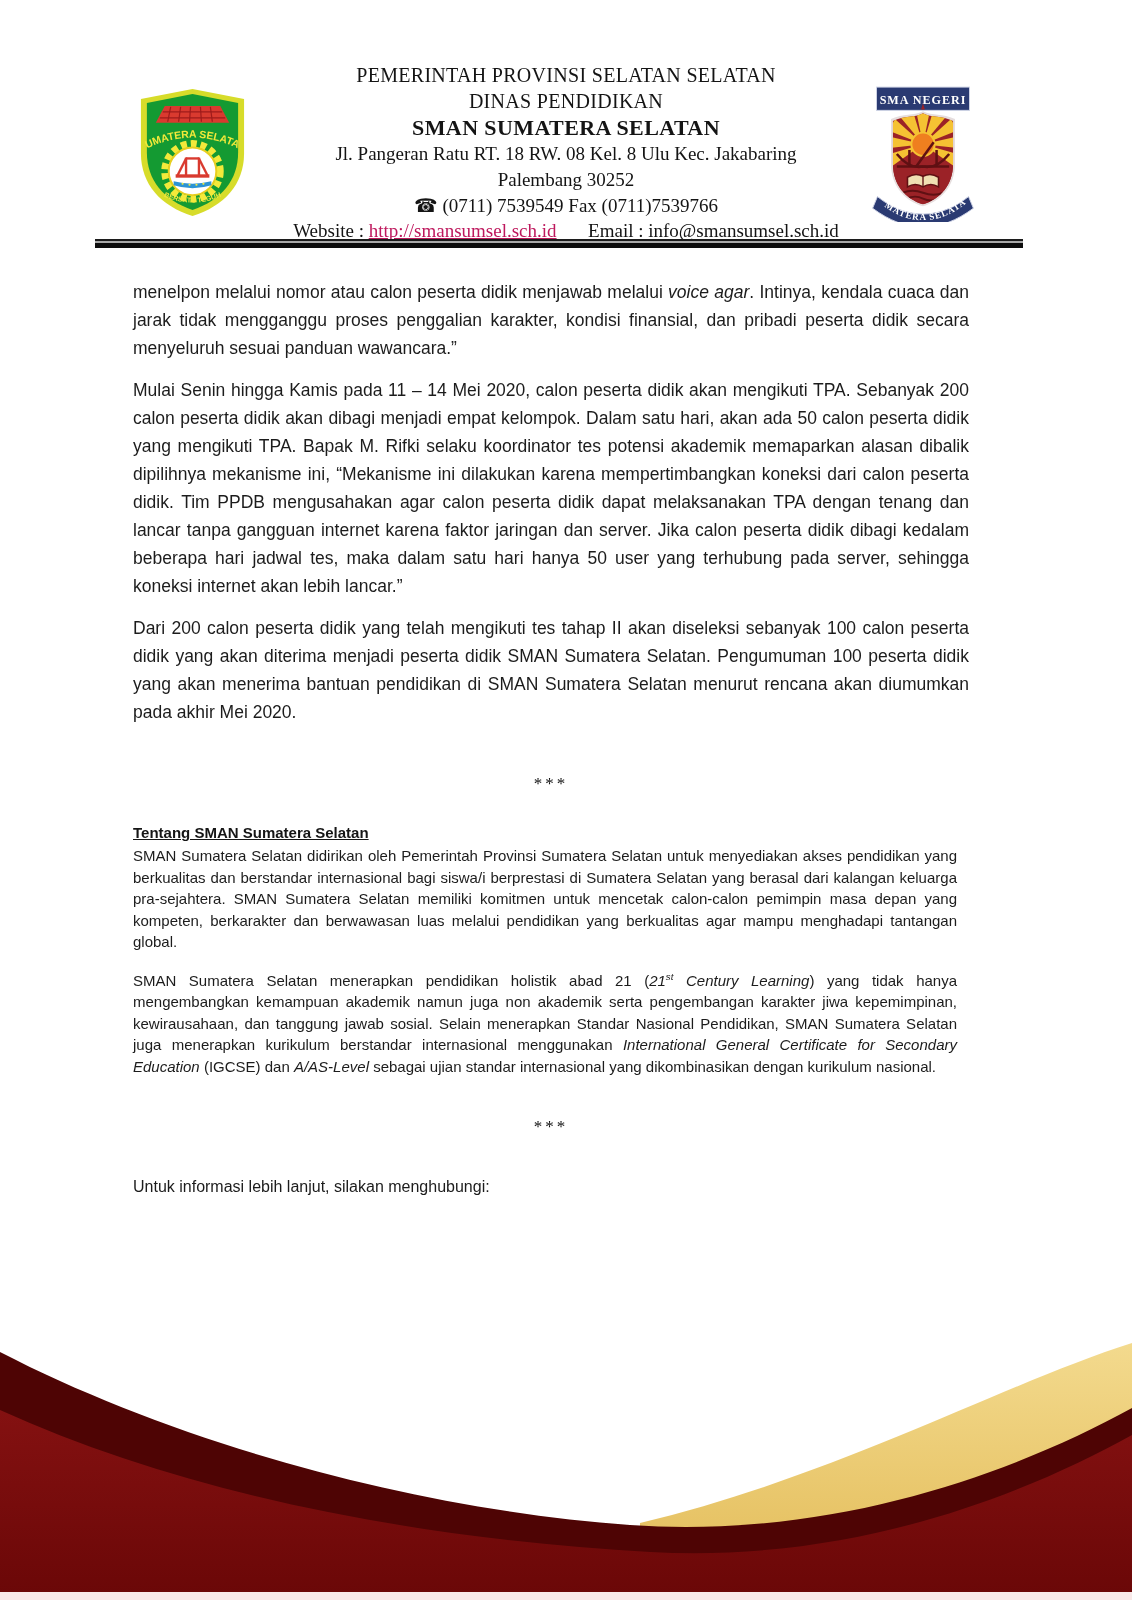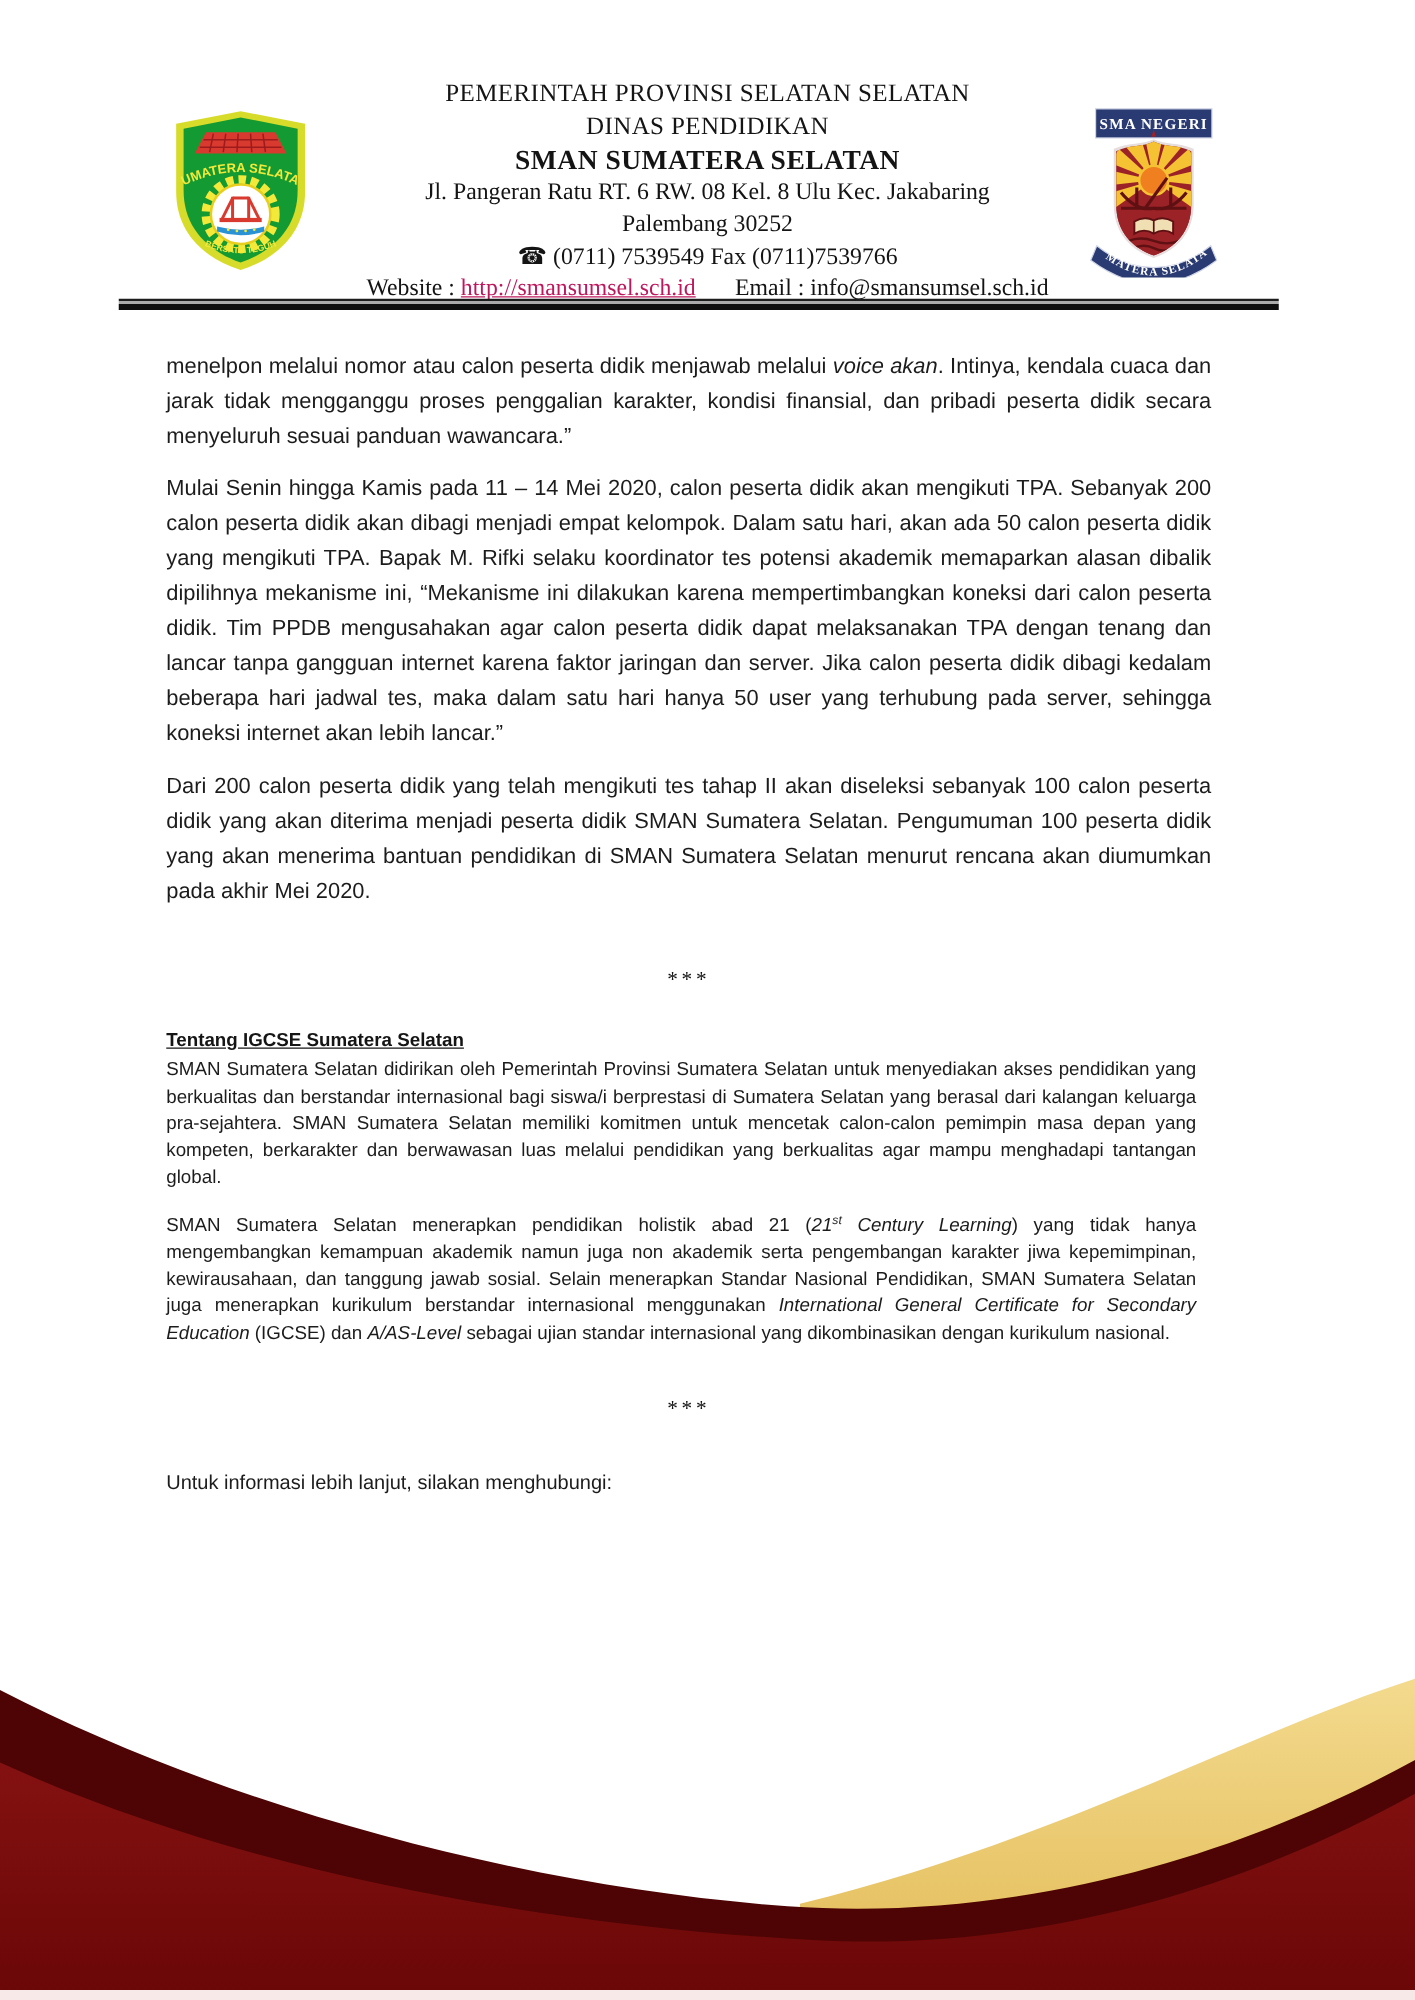--- a/index.html
+++ b/index.html
@@ -75,21 +75,21 @@
 </style>
 </head>
 <body>
 
 <div class="page">
 
   <div class="letterhead">
     <div class="lh-line">PEMERINTAH PROVINSI SELATAN SELATAN</div>
     <div class="lh-line">DINAS PENDIDIKAN</div>
     <div class="lh-school">SMAN SUMATERA SELATAN</div>
-    <div class="lh-addr">Jl. Pangeran Ratu RT. 6 RW. 08 Kel. 8 Ulu Kec. Jakabaring</div>
+    <div class="lh-addr">Jl. Pangeran Ratu RT. 18 RW. 08 Kel. 8 Ulu Kec. Jakabaring</div>
     <div class="lh-addr">Palembang 30252</div>
     <div class="lh-phone">
       <span class="phone-glyph">☎</span>
       <span>(0711) 7539549 Fax (0711)7539766</span>
     </div>
     <div class="lh-web">
       <span>Website :</span>
       <a href="#">http://smansumsel.sch.id</a>
       <span class="gap"></span>
       <span>Email :</span>
@@ -191,27 +191,27 @@
       <path id="arcR" d="M22,124 C 50,146 80,146 108,124" fill="none"></path>
       <text font-family="Liberation Serif, serif" font-size="9.5" font-weight="bold" letter-spacing="1" fill="#ffffff">
         <textPath href="#arcR" startOffset="50%" text-anchor="middle">SUMATERA SELATAN</textPath>
       </text>
     </svg>
   </div>
 
   <div class="rule"></div>
 
   <div class="content">
-    <p class="body-par"><span>menelpon melalui nomor atau calon peserta didik menjawab melalui </span><span style="font-style: italic;">voice akan</span><span>. Intinya, kendala cuaca dan jarak tidak mengganggu proses penggalian karakter, kondisi finansial, dan pribadi peserta didik secara menyeluruh sesuai panduan wawancara.”</span></p>
+    <p class="body-par"><span>menelpon melalui nomor atau calon peserta didik menjawab melalui </span><span style="font-style: italic;">voice agar</span><span>. Intinya, kendala cuaca dan jarak tidak mengganggu proses penggalian karakter, kondisi finansial, dan pribadi peserta didik secara menyeluruh sesuai panduan wawancara.”</span></p>
     <p class="body-par"><span>Mulai Senin hingga Kamis pada 11 – 14 Mei 2020, calon peserta didik akan mengikuti TPA. Sebanyak 200 calon peserta didik akan dibagi menjadi empat kelompok. Dalam satu hari, akan ada 50 calon peserta didik yang mengikuti TPA. Bapak M. Rifki selaku koordinator tes potensi akademik memaparkan alasan dibalik dipilihnya mekanisme ini, “Mekanisme ini dilakukan karena mempertimbangkan koneksi dari calon peserta didik. Tim PPDB mengusahakan agar calon peserta didik dapat melaksanakan TPA dengan tenang dan lancar tanpa gangguan internet karena faktor jaringan dan server. Jika calon peserta didik dibagi kedalam beberapa hari jadwal tes, maka dalam satu hari hanya 50 user yang terhubung pada server, sehingga koneksi internet akan lebih lancar.”</span></p>
     <p class="body-par"><span>Dari 200 calon peserta didik yang telah mengikuti tes tahap II akan diseleksi sebanyak 100 calon peserta didik yang akan diterima menjadi peserta didik SMAN Sumatera Selatan. Pengumuman 100 peserta didik yang akan menerima bantuan pendidikan di SMAN Sumatera Selatan menurut rencana akan diumumkan pada akhir Mei 2020.</span></p>
 
     <div class="stars stars-1">***</div>
 
-    <div class="about-heading">Tentang IGCSE Sumatera Selatan</div>
+    <div class="about-heading">Tentang SMAN Sumatera Selatan</div>
     <p class="about-par"><span>SMAN Sumatera Selatan didirikan oleh Pemerintah Provinsi Sumatera Selatan untuk menyediakan akses pendidikan yang berkualitas dan berstandar internasional bagi siswa/i berprestasi di Sumatera Selatan yang berasal dari kalangan keluarga pra-sejahtera. SMAN Sumatera Selatan memiliki komitmen untuk mencetak calon-calon pemimpin masa depan yang kompeten, berkarakter dan berwawasan luas melalui pendidikan yang berkualitas agar mampu menghadapi tantangan global.</span></p>
     <p class="about-par"><span>SMAN Sumatera Selatan menerapkan pendidikan holistik abad 21 (</span><span style="font-style: italic;">21</span><sup style="font-style: italic;">st</sup><span style="font-style: italic;"> Century Learning</span><span>) yang tidak hanya mengembangkan kemampuan akademik namun juga non akademik serta pengembangan karakter jiwa kepemimpinan, kewirausahaan, dan tanggung jawab sosial. Selain menerapkan Standar Nasional Pendidikan, SMAN Sumatera Selatan juga menerapkan kurikulum berstandar internasional menggunakan </span><span style="font-style: italic;">International General Certificate for Secondary Education</span><span> (IGCSE) dan </span><span style="font-style: italic;">A/AS-Level</span><span> sebagai ujian standar internasional yang dikombinasikan dengan kurikulum nasional.</span></p>
 
     <div class="stars stars-2">***</div>
 
     <div class="contact">
       <p>Untuk informasi lebih lanjut, silakan menghubungi:</p>
     </div>
   </div>
 

